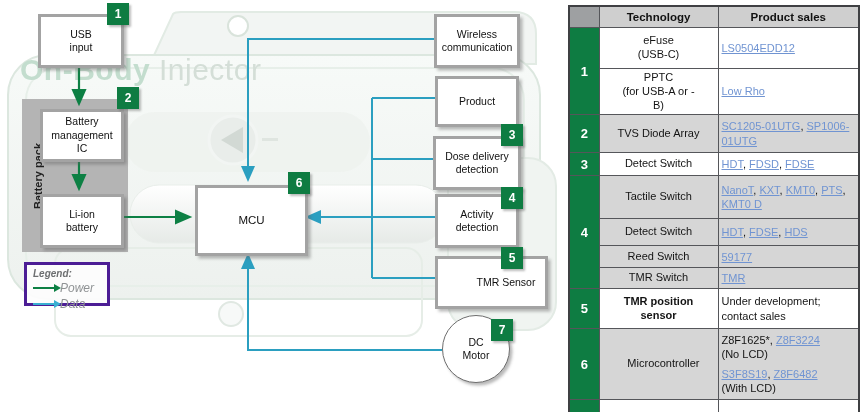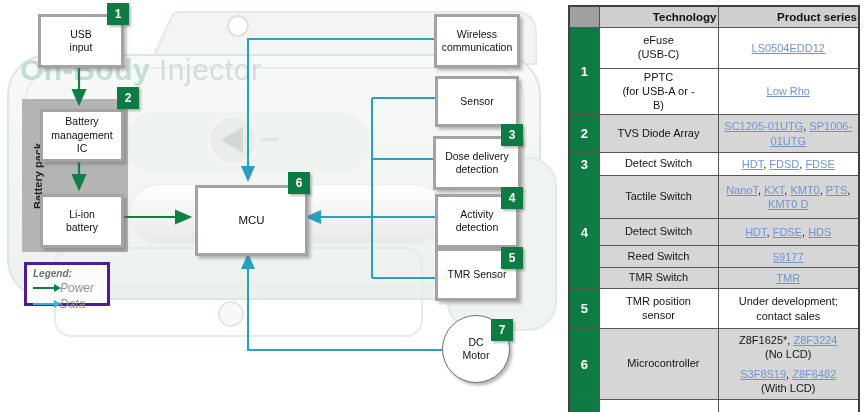--- a/index.html
+++ b/index.html
@@ -27,21 +27,21 @@
         font-size:10.5px;color:#111;line-height:1.28;}
   .nlabel{white-space:pre-line;}
   .n-usb{left:38px;top:14px;width:80px;height:48px;}
   .n-bmic{left:40px;top:109px;width:78px;height:47px;}
   .n-liion{left:40px;top:194px;width:78px;height:48px;}
   .n-mcu{left:195px;top:185px;width:107px;height:65px;font-size:11.5px;}
   .n-wireless{left:434px;top:14px;width:80px;height:48px;}
   .n-display{left:435px;top:76px;width:78px;height:45px;}
   .n-dose{left:433px;top:136px;width:82px;height:48px;}
   .n-activity{left:435px;top:194px;width:78px;height:48px;}
-  .n-tmr{left:435px;top:248px;width:78px;height:47px;}
+  .n-tmr{left:435px;top:256px;width:78px;height:47px;padding-left:29px;}
   .n-dc{left:442px;top:315px;width:66px;height:66px;border-radius:50%;border:1px solid #6e6e6e;}
 
   .badge{position:absolute;z-index:5;width:22px;height:22px;background:#0e7c42;color:#fff;
          font-size:12px;font-weight:bold;display:flex;align-items:center;justify-content:center;
          box-shadow:2px 2px 2px rgba(90,90,90,.4);}
   .b1{left:107px;top:3px;}  .b2{left:117px;top:87px;}  .b3{left:501px;top:124px;}
   .b4{left:501px;top:187px;}.b5{left:501px;top:247px;} .b6{left:288px;top:172px;}
   .b7{left:491px;top:319px;}
 
   .legend{position:absolute;left:24px;top:262px;width:86px;height:44px;z-index:4;
@@ -53,26 +53,26 @@
                    border-top:4px solid transparent;border-bottom:4px solid transparent;}
   .leg-power{background:#0d8044;} .leg-power::after{border-left:7px solid #0d8044;}
   .leg-data{background:#3ab0d2;}  .leg-data::after{border-left:7px solid #3ab0d2;}
   .leg-label{font-size:12px;font-style:italic;color:#8f9294;}
 
   
   .tablewrap{position:absolute;left:568px;top:5px;z-index:1;}
   #tech-table{border-collapse:collapse;table-layout:fixed;width:292px;border:2px solid #3f4043;
               font-family:"Liberation Sans",sans-serif;}
   #tech-table th,#tech-table td{border:1px solid #55565a;vertical-align:middle;}
-  #tech-table th{height:18px;font-size:11.5px;font-weight:bold;color:#111;background:#cfcfcf;text-align:right;}
+  #tech-table th{height:18px;font-size:11.5px;font-weight:bold;color:#111;background:#cfcfcf;text-align:center;}
   #tech-table th.corner{background:#9ea0a2;}
   #tech-table td.num{background:#0e7c42;color:#ffffff;font-weight:bold;font-size:13px;text-align:center;}
   #tech-table td.tech{font-size:11px;color:#141414;text-align:center;white-space:pre-line;
                       padding:2px 18px;line-height:1.25;background:#ffffff;}
-  #tech-table td.prod{font-size:11px;color:#141414;text-align:center;padding:2px 3px;
+  #tech-table td.prod{font-size:11px;color:#141414;padding:2px 3px;
                       line-height:1.25;background:#ffffff;}
   #tech-table tr.shade td.tech,#tech-table tr.shade td.prod{background:#d6d6d6;}
   a.plink{color:#7094d2;text-decoration:underline;cursor:pointer;}
   .pline{line-height:1.3;}
   .pgap{height:5px;}
 </style>
 </head>
 <body>
 
 <div class="stage">
@@ -147,21 +147,21 @@
 battery</span>
       </div>
     <div class="node n-mcu">
         <span class="nlabel">MCU</span>
       </div>
     <div class="node n-wireless">
         <span class="nlabel">Wireless
 communication</span>
       </div>
     <div class="node n-display">
-        <span class="nlabel">Sensor</span>
+        <span class="nlabel">Product</span>
       </div>
     <div class="node n-dose">
         <span class="nlabel">Dose delivery
 detection</span>
       </div>
     <div class="node n-activity">
         <span class="nlabel">Activity
 detection</span>
       </div>
     <div class="node n-tmr">
@@ -197,21 +197,21 @@
     <table id="tech-table">
         <colgroup>
           <col style="width: 30px;">
           <col style="width: 119px;">
           <col style="width: 141px;">
         </colgroup>
         <thead>
           <tr>
             <th class="corner"></th>
             <th>Technology</th>
-            <th>Product series</th>
+            <th>Product sales</th>
           </tr>
         </thead>
         <tbody>
           <tr>
             <td class="num" rowspan="2">1</td>
             <td class="tech" style="height: 36px;">eFuse
 (USB-C)</td>
             <td class="prod">
               <div class="pline"><a class="plink" href="#">LS0504EDD12</a></div>
             </td>
@@ -257,21 +257,21 @@
             </td>
           </tr>
           <tr class="shade">
             <td class="tech" style="height: 16px;">TMR Switch</td>
             <td class="prod">
               <div class="pline"><a class="plink" href="#">TMR</a></div>
             </td>
           </tr>
           <tr>
             <td class="num" rowspan="1">5</td>
-            <td class="tech" style="height: 35px;">TMR position sensor</td>
+            <td class="tech" style="height: 35px; font-weight: bold;">TMR position sensor</td>
             <td class="prod">
               <div class="pline"><span>Under development;</span></div>
               <div class="pline"><span>contact sales</span></div>
             </td>
           </tr>
           <tr class="shade">
             <td class="num" rowspan="1">6</td>
             <td class="tech" style="height: 66px; text-align: right;">Microcontroller</td>
             <td class="prod">
               <div class="pline"><span>Z8F1625*</span><span>, </span><a class="plink" href="#">Z8F3224</a></div>

